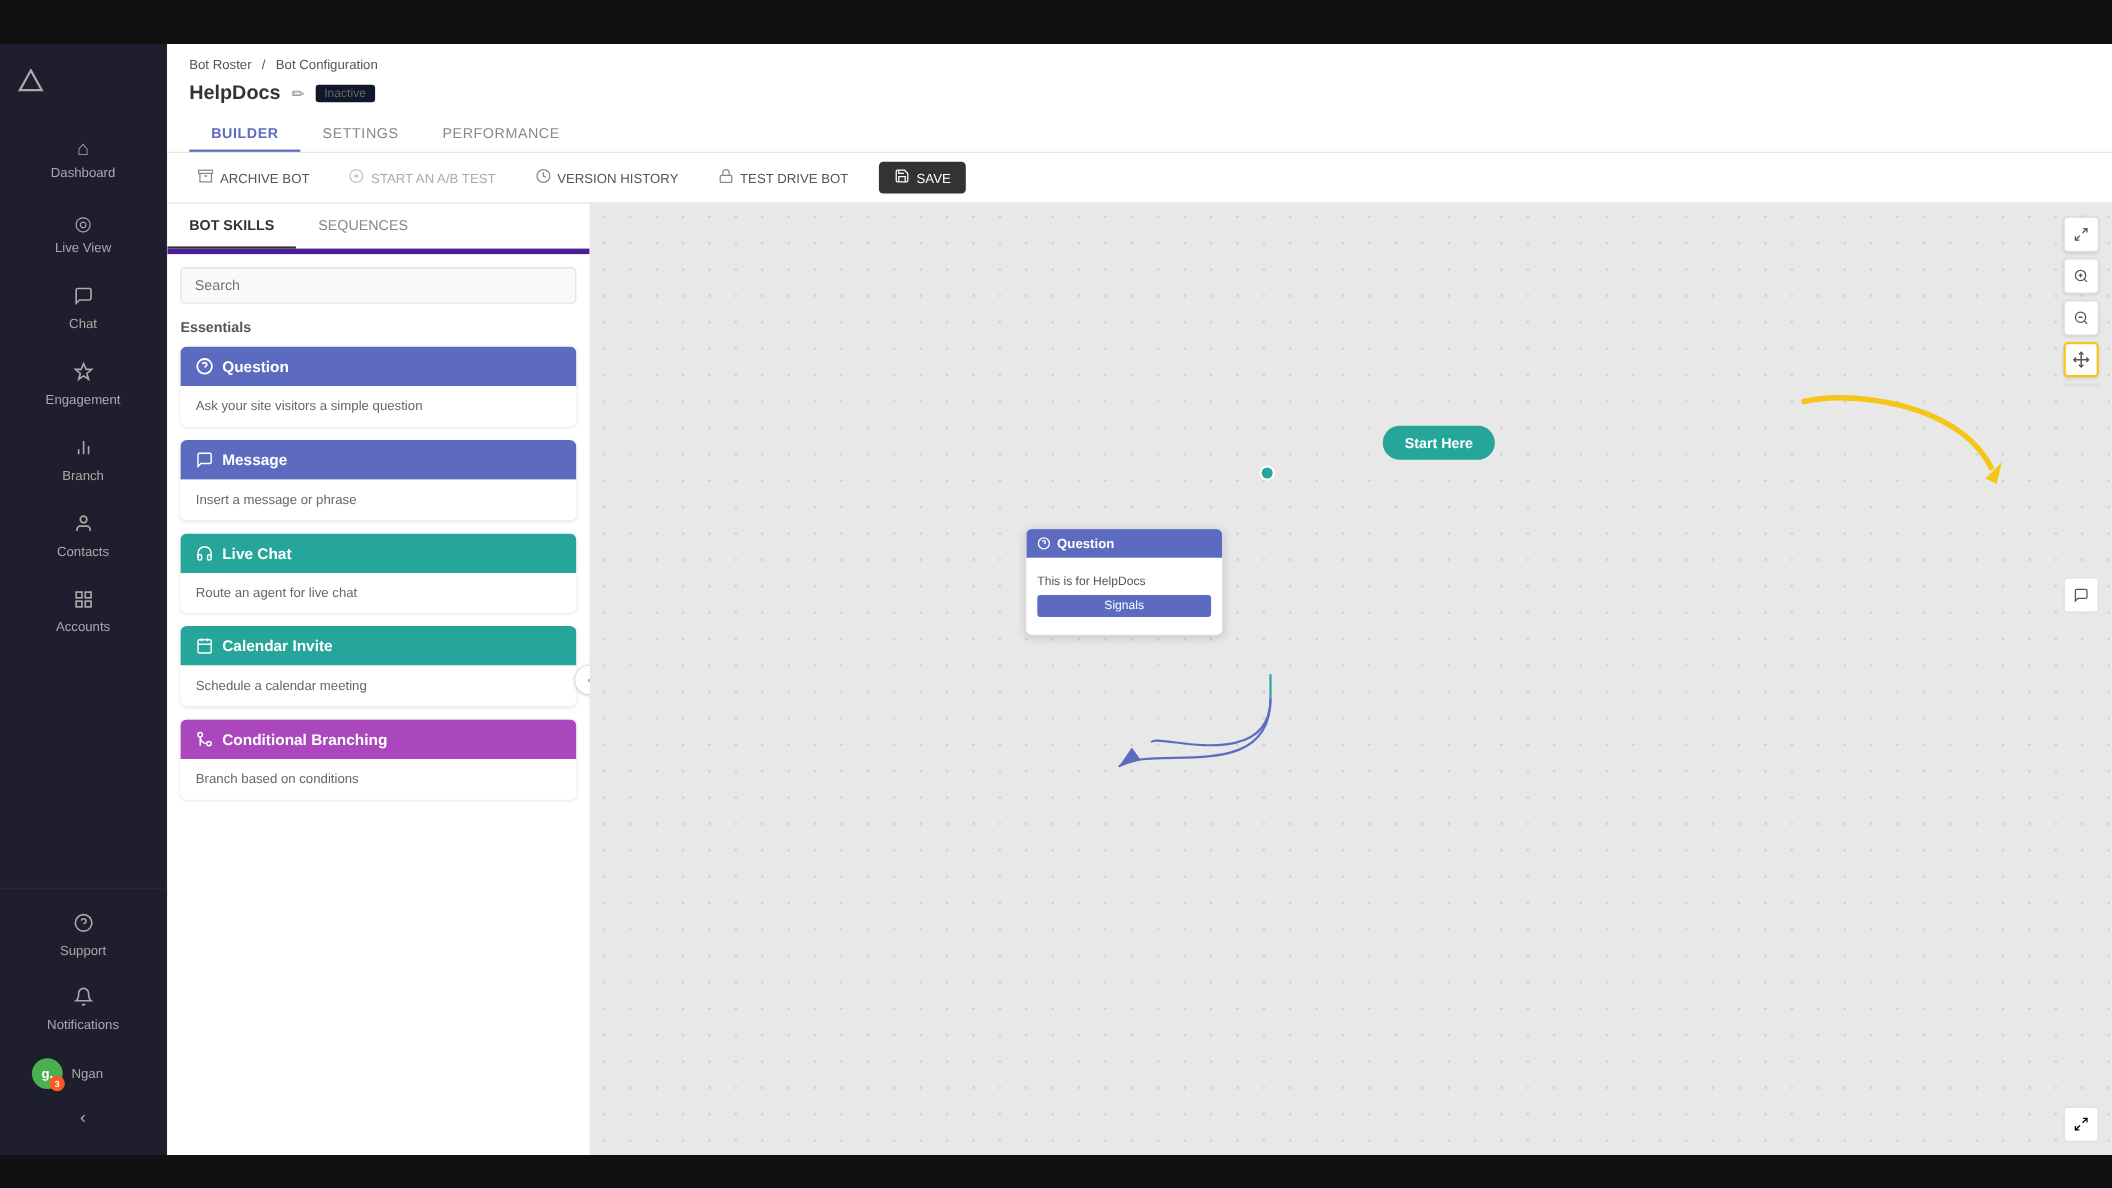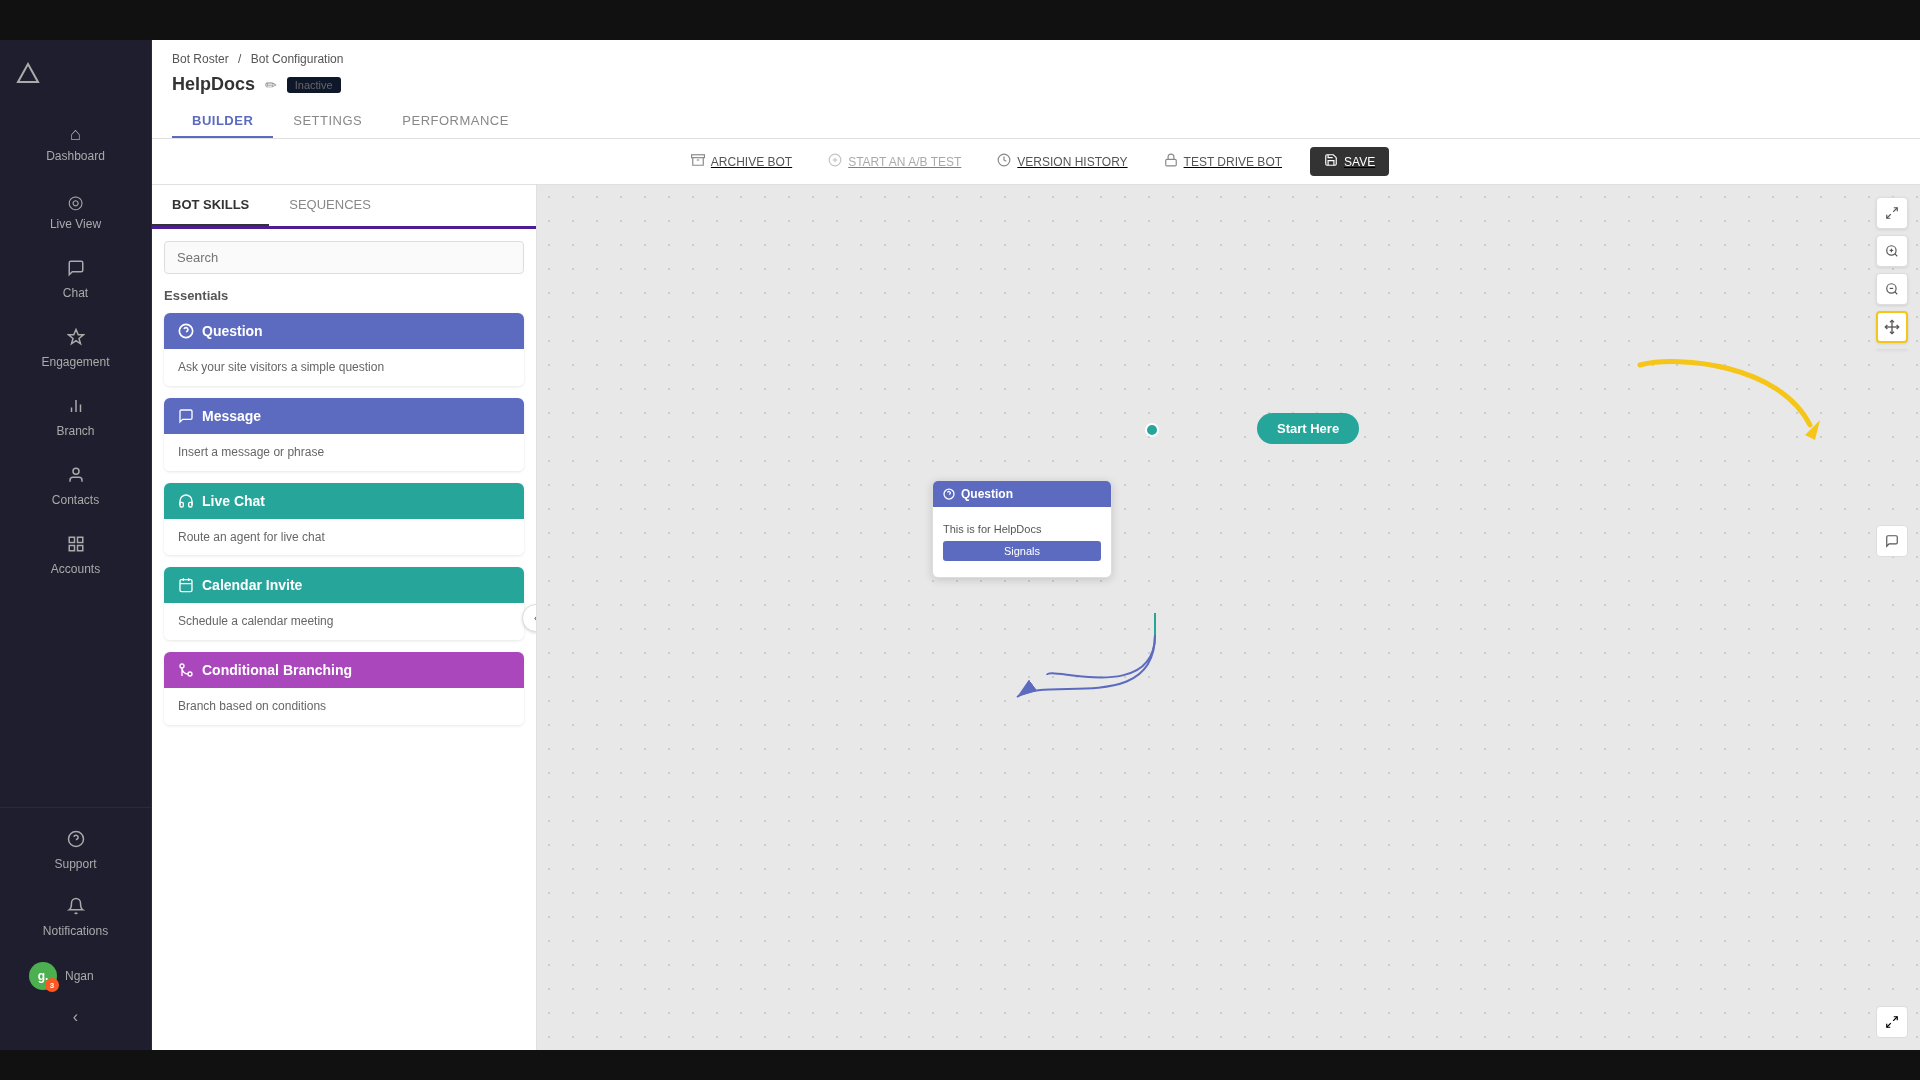--- a/index.html
+++ b/index.html
@@ -31,31 +31,31 @@
     .breadcrumb .separator { margin: 0 6px; }
     .page-title-row { display: flex; align-items: center; gap: 10px; margin-bottom: 10px; }
     .page-title { font-size: 18px; font-weight: 600; color: #333; }
     .edit-icon { color: #888; cursor: pointer; font-size: 14px; }
     .status-badge { background: #0f172a; color: #666; font-size: 11px; padding: 2px 8px; border-radius: 3px; }
     .tabs-row { display: flex; gap: 0; }
     .tab { padding: 8px 20px; font-size: 13px; color: #888; cursor: pointer; border-bottom: 2px solid transparent; letter-spacing: 0.5px; }
     .tab.active { color: #5c6bc0; border-bottom: 2px solid #5c6bc0; font-weight: 600; }
 
     
-    .toolbar { background: white; padding: 8px 35px; display: flex; align-items: center; justify-content: center; gap: 20px; border-bottom: 1px solid #e0e0e0; text-decoration: underline; }
+    .toolbar { background: white; padding: 8px 20px; display: flex; align-items: center; justify-content: flex-start; gap: 20px; border-bottom: 1px solid #e0e0e0; }
     .toolbar-btn { display: flex; align-items: center; gap: 6px; font-size: 12px; color: #555; cursor: pointer; padding: 4px 8px; border-radius: 4px; }
     .toolbar-btn .icon { font-size: 14px; color: #888; }
     .toolbar-save { background: #333; color: white; padding: 6px 14px; border-radius: 4px; display: flex; align-items: center; gap: 6px; font-size: 12px; cursor: pointer; }
 
     
     .builder-layout { display: flex; flex: 1; overflow: hidden; }
 
     
     .skills-panel { width: 385px; background: white; border-right: 1px solid #e0e0e0; display: flex; flex-direction: column; overflow: hidden; position: relative; }
-    .skills-tabs { display: flex; border-bottom: 3px solid #4c1d95; }
+    .skills-tabs { display: flex; border-bottom: 5px solid #4c1d95; }
     .skills-tab { padding: 12px 20px; font-size: 13px; color: #888; cursor: pointer; border-bottom: 2px solid transparent; }
     .skills-tab.active { color: #333; border-bottom: 2px solid #333; font-weight: 600; }
     .skills-content { flex: 1; overflow-y: auto; padding: 12px; }
     .search-box { width: 100%; padding: 8px 12px; border: 1px solid #ddd; border-radius: 4px; font-size: 13px; color: #999; margin-bottom: 14px; outline: none; background: #fafafa; }
     .section-title { font-size: 13px; font-weight: 600; color: #555; margin-bottom: 10px; }
 
     
     .skill-card { border-radius: 6px; overflow: hidden; margin-bottom: 12px; box-shadow: 0 1px 3px rgba(0,0,0,0.1); cursor: pointer; }
     .skill-card-header { padding: 10px 14px; display: flex; align-items: center; gap: 8px; color: white; font-size: 14px; font-weight: 600; }
     .skill-card-body { background: white; padding: 10px 14px; font-size: 12px; color: #666; line-height: 1.4; }
@@ -70,21 +70,21 @@
 
     
     .canvas-area { flex: 1; background: #e8e8e8; position: relative; overflow: hidden; background-image: radial-gradient(circle, #ccc 1px, transparent 1px); background-size: 24px 24px; }
 
     
     .canvas-controls { position: absolute; right: 12px; top: 12px; display: flex; flex-direction: column; gap: 6px; z-index: 10; }
     .canvas-btn { width: 32px; height: 32px; background: white; border: 1px solid #ddd; border-radius: 4px; display: flex; align-items: center; justify-content: center; cursor: pointer; font-size: 14px; color: #555; box-shadow: 0 1px 3px rgba(0,0,0,0.1); }
     .canvas-btn.highlighted { border: 2px solid #f5c518; background: white; }
 
     
-    .start-node { position: absolute; top: 228px; left: 720px; background: #26a69a; color: white; padding: 8px 20px; border-radius: 20px; font-size: 13px; font-weight: 600; cursor: pointer; }
+    .start-node { position: absolute; top: 202px; left: 720px; background: #26a69a; color: white; padding: 8px 20px; border-radius: 20px; font-size: 13px; font-weight: 600; cursor: pointer; }
     .connector-dot { position: absolute; top: 234px; left: 760px; width: 14px; height: 14px; background: #26a69a; border-radius: 50%; border: 2px solid white; z-index: 5; }
 
     
     .canvas-svg { position: absolute; top: 0; left: 0; width: 100%; height: 100%; pointer-events: none; }
 
     .question-node { position: absolute; top: 290px; left: 500px; background: white; border-radius: 6px; box-shadow: 0 2px 8px rgba(0,0,0,0.15); width: 180px; overflow: hidden; cursor: pointer; border: 1px solid #ddd; }
     .question-node-header { background: #5c6bc0; color: white; padding: 6px 10px; font-size: 12px; font-weight: 600; display: flex; align-items: center; gap: 6px; }
     .question-node-body { padding: 16px 10px; font-size: 11px; color: #555; }
     .question-node-btn { background: #5c6bc0; color: white; text-align: center; padding: 4px; font-size: 11px; margin-top: 6px; border-radius: 3px; }
 

